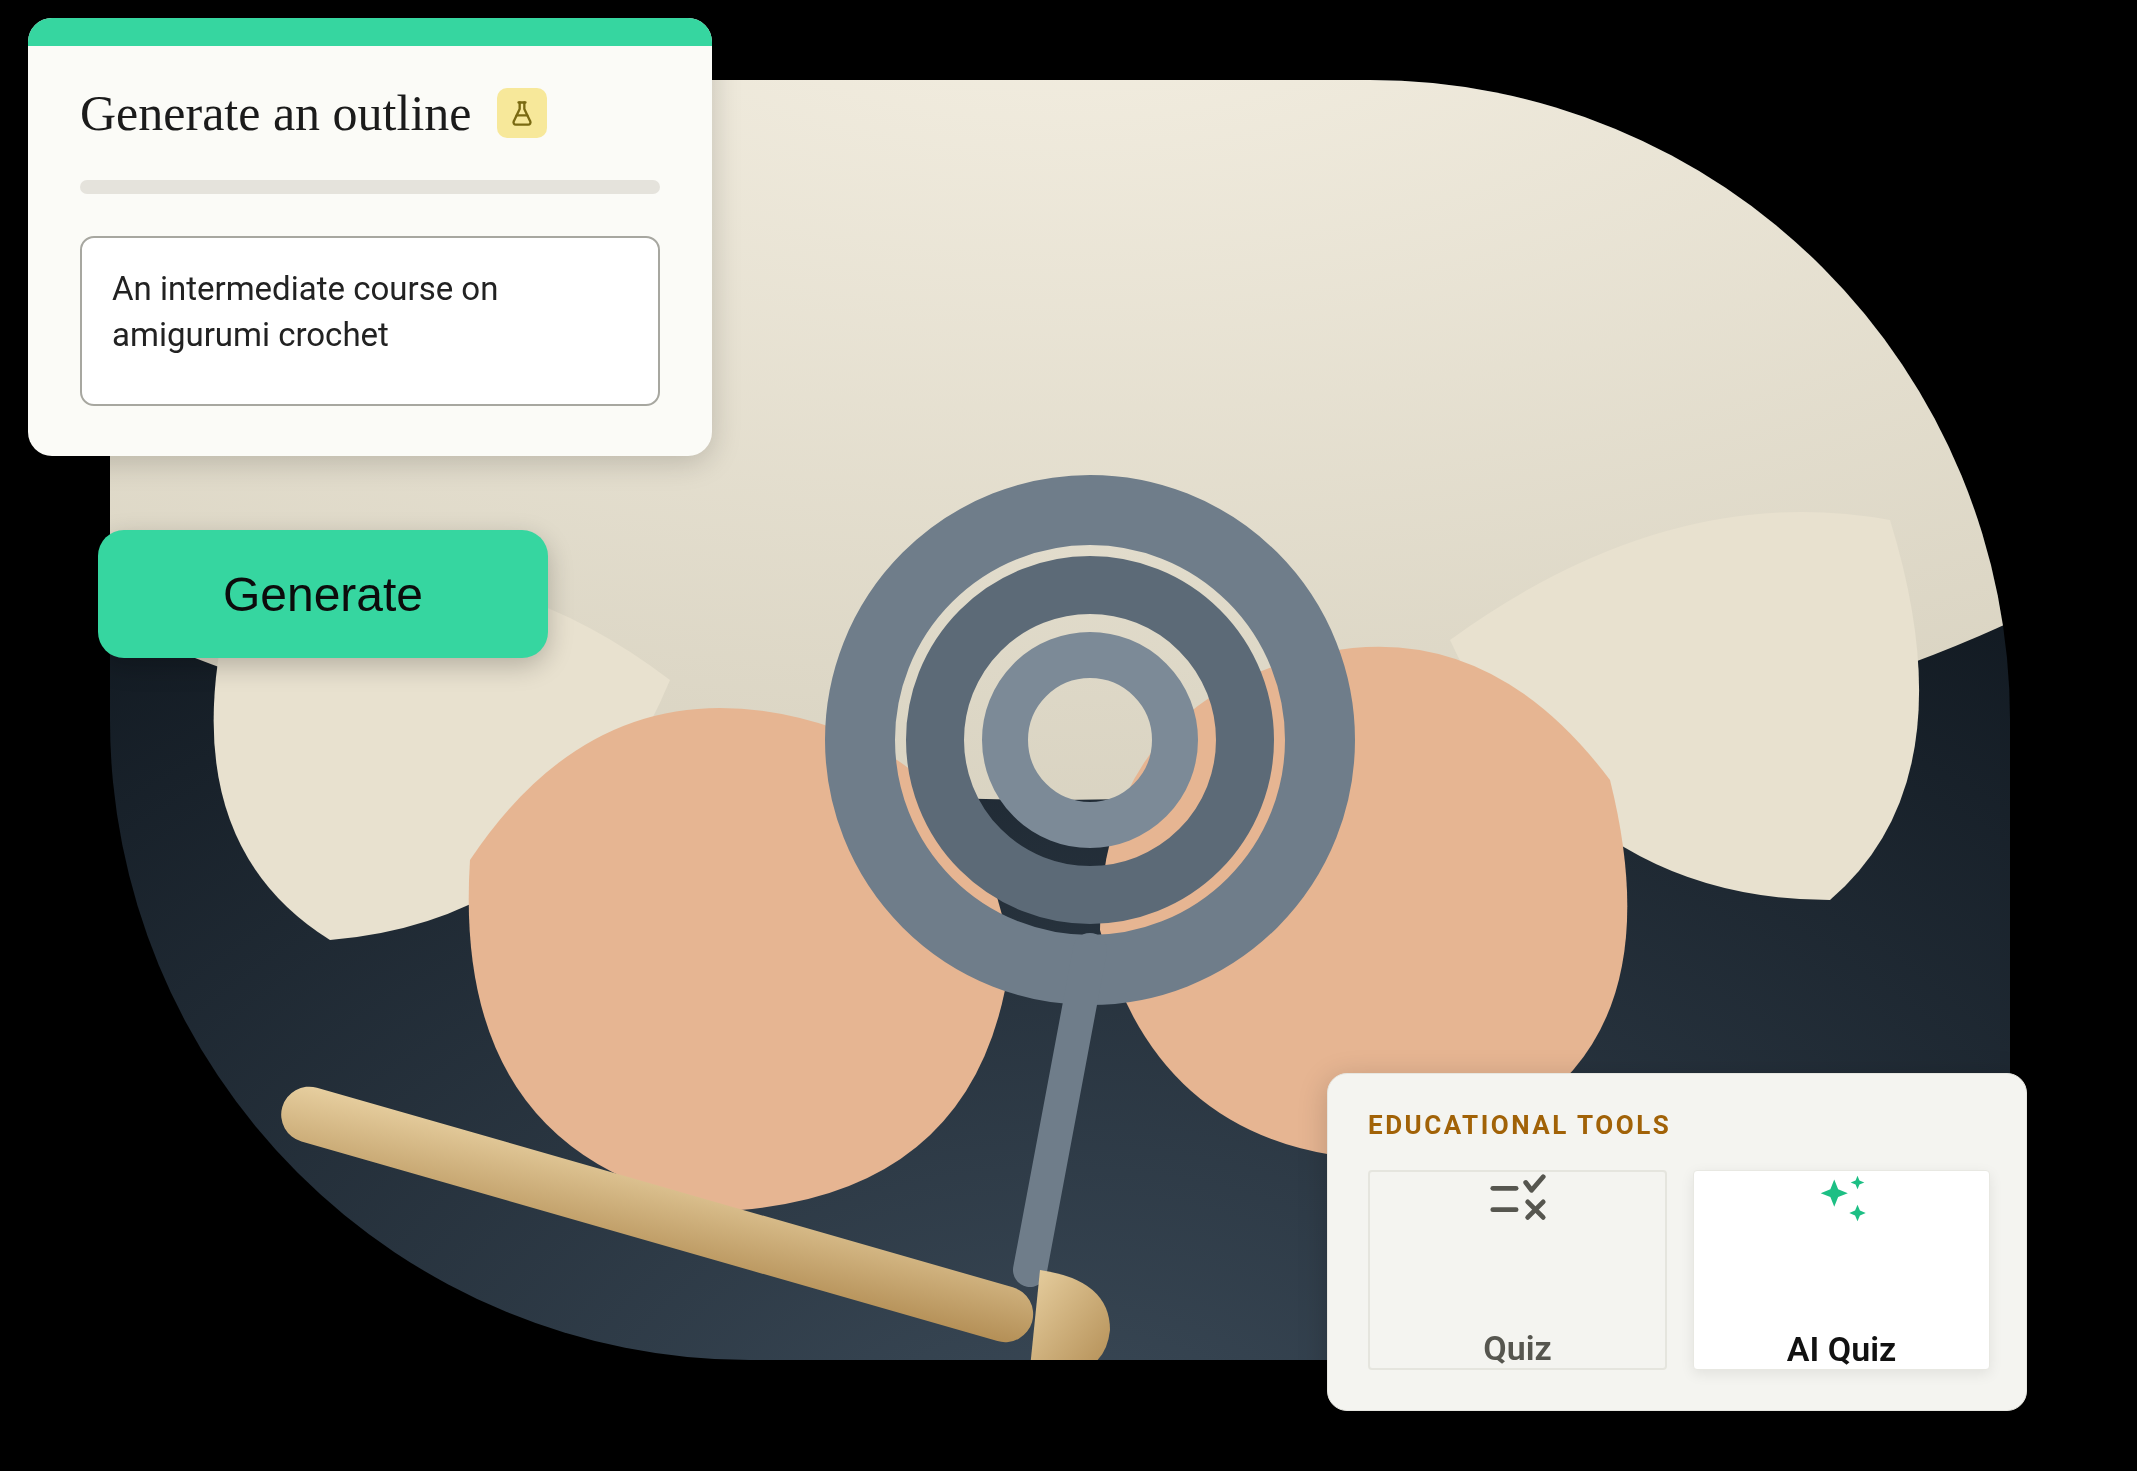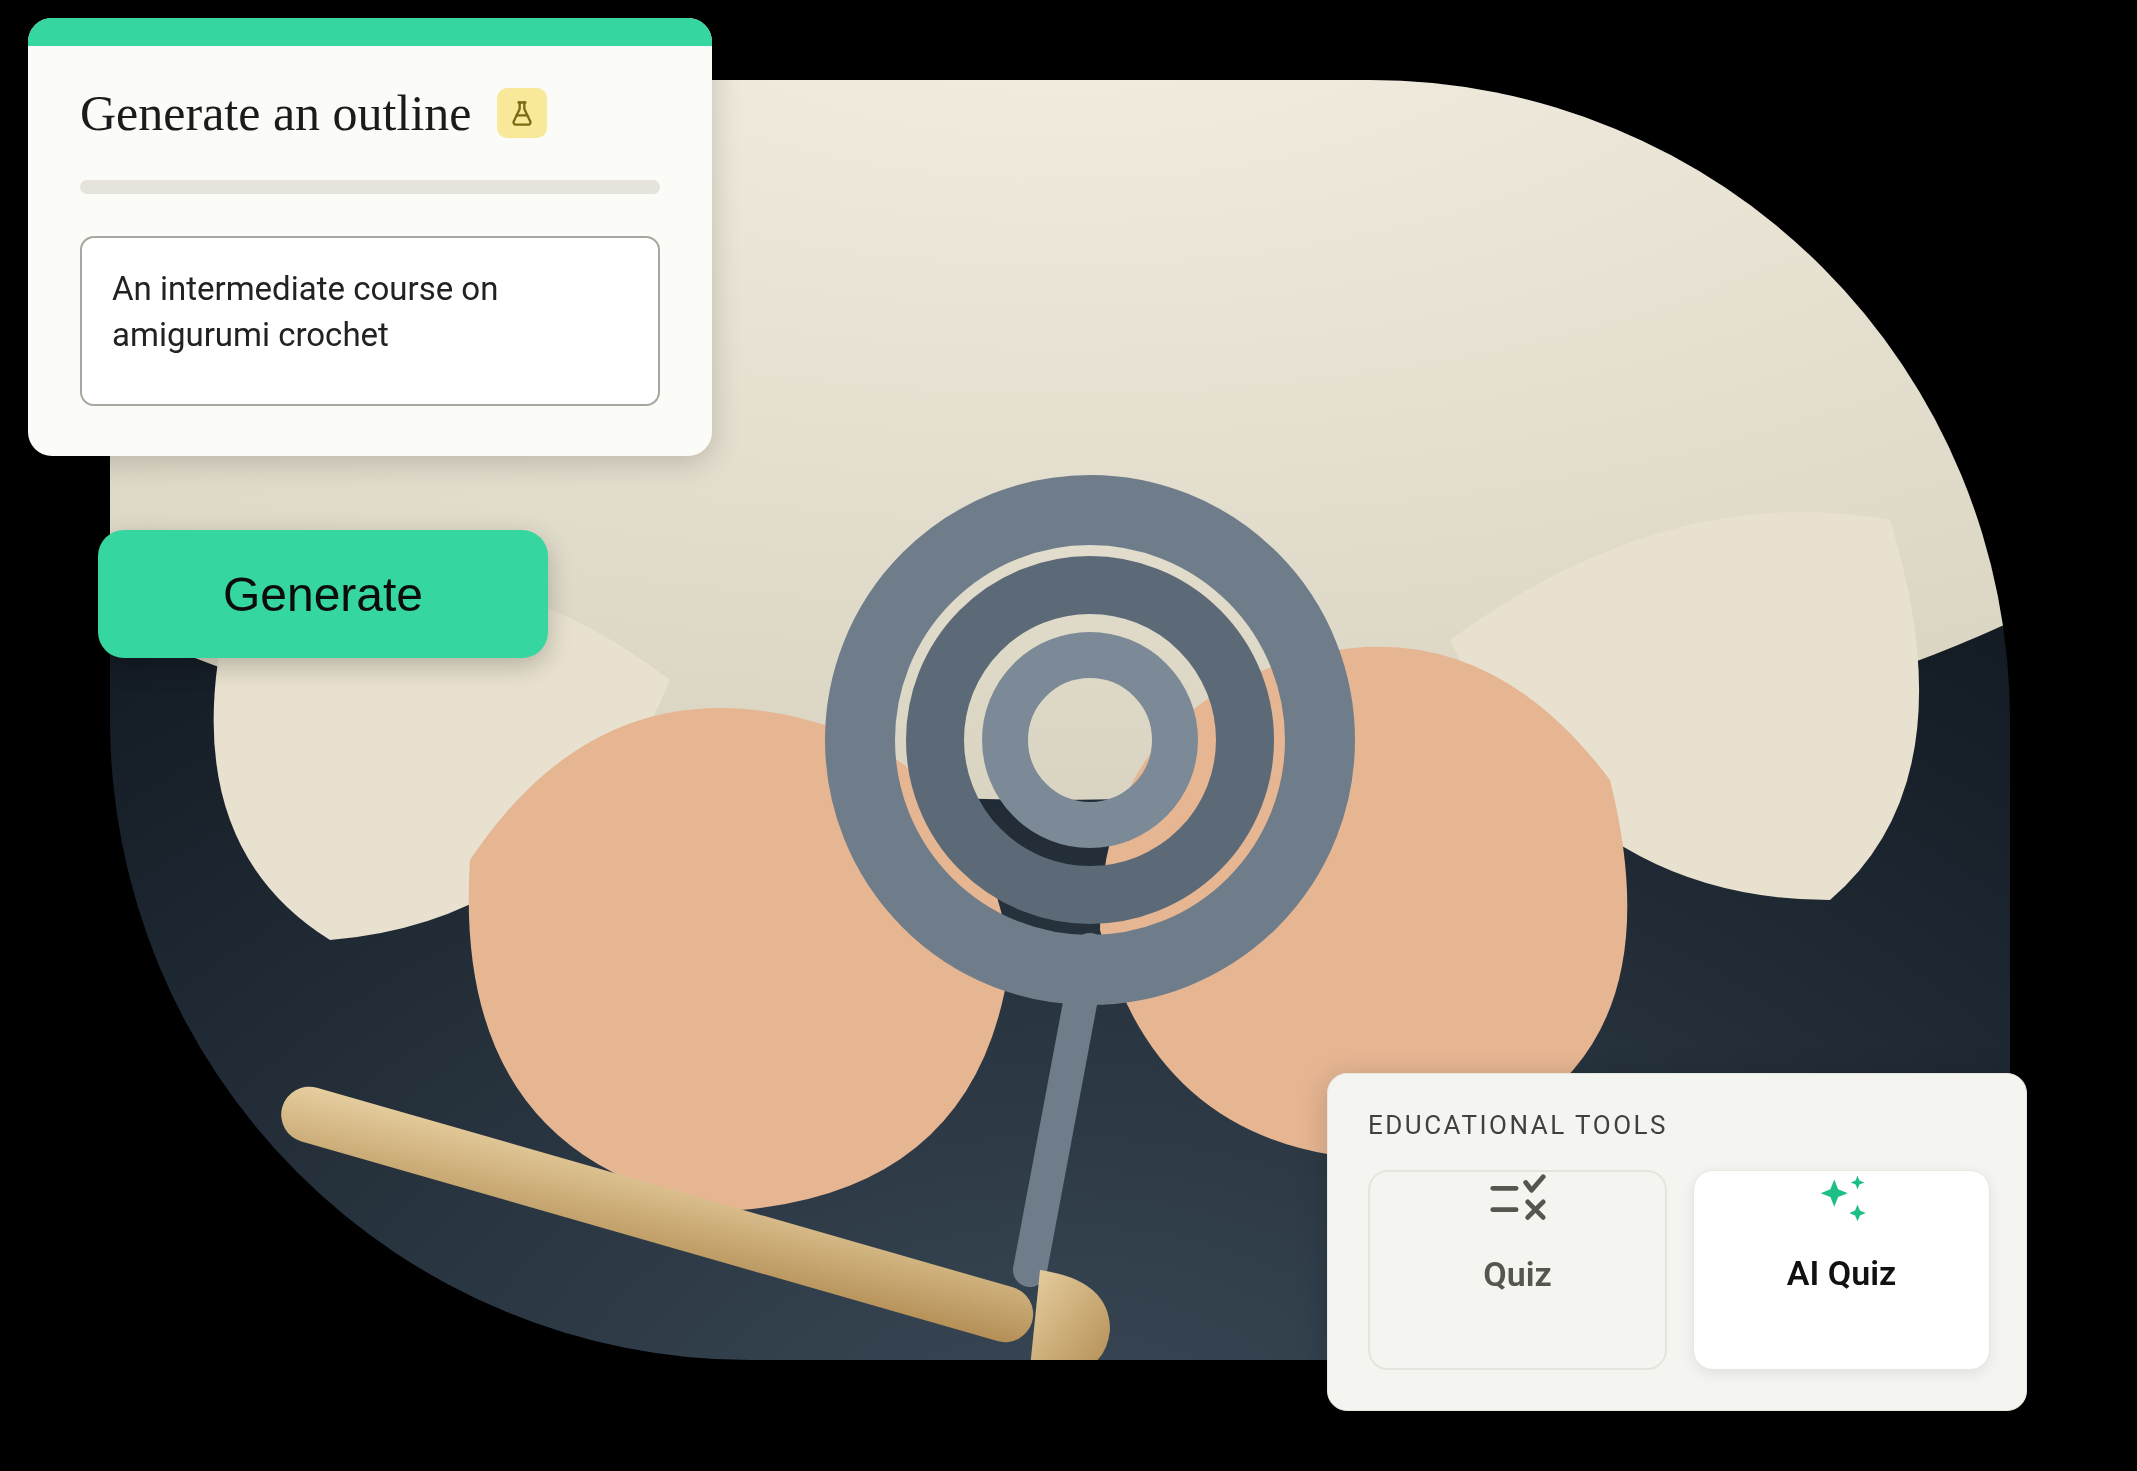--- a/index.html
+++ b/index.html
@@ -111,36 +111,36 @@
     width: 700px;
     background: #F4F4F0;
     border: 1px solid #E6E6E0;
     border-radius: 20px;
     padding: 36px 36px 40px 40px;
     box-shadow: 0 6px 30px rgba(0,0,0,0.18);
   }
   .tools-heading {
     font-size: 26px;
     letter-spacing: 2.5px;
-    font-weight: 400;
-    color: #404040;
+    font-weight: 700;
+    color: #a16207;
   }
   .tools-row {
     margin-top: 30px;
     display: flex;
     gap: 26px;
   }
   .tool-tile {
     flex: 1 1 0;
     height: 200px;
-    border-radius: 20px;
+    border-radius: 4px;
     display: flex;
     flex-direction: column;
     align-items: center;
-    justify-content: flex-start;
+    justify-content: space-between;
     gap: 20px;
     cursor: pointer;
     font-size: 34px;
     font-weight: 600;
   }
   .tool-tile.inactive {
     background: #F4F4F0;
     border: 2px solid #E5E5DE;
     color: #56564f;
   }

